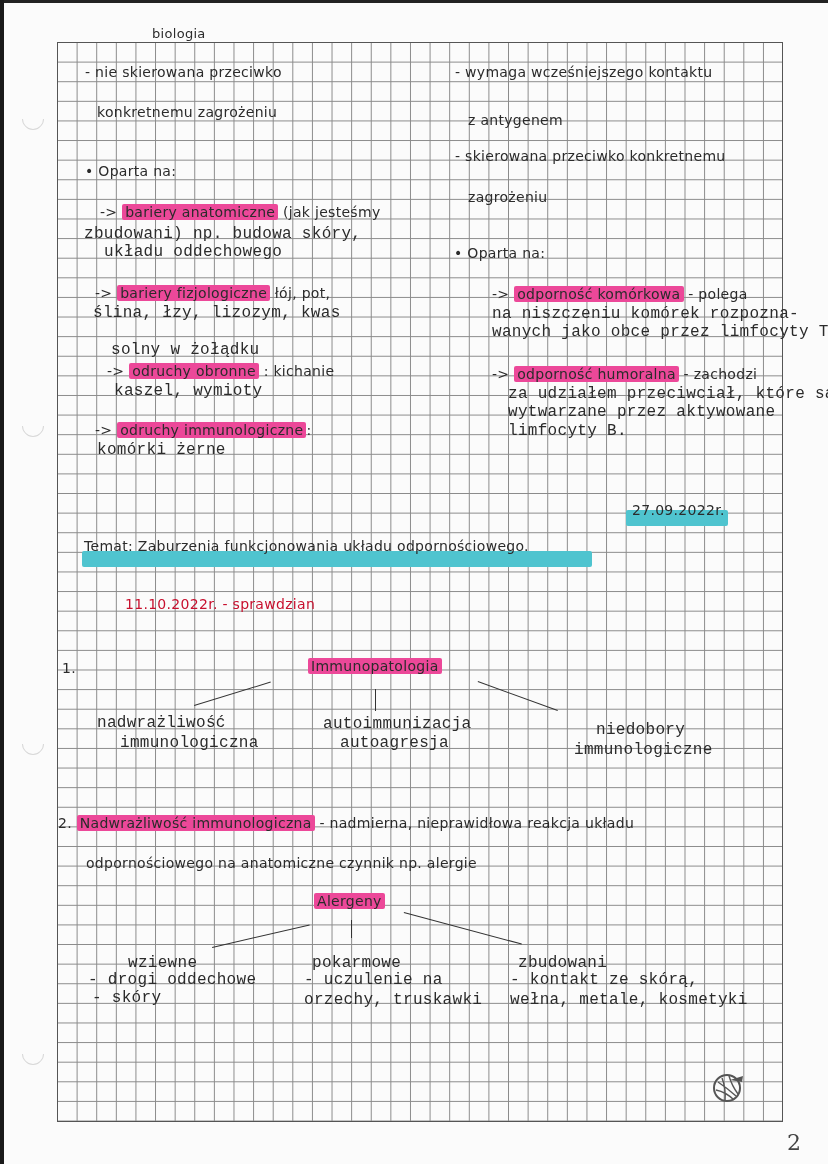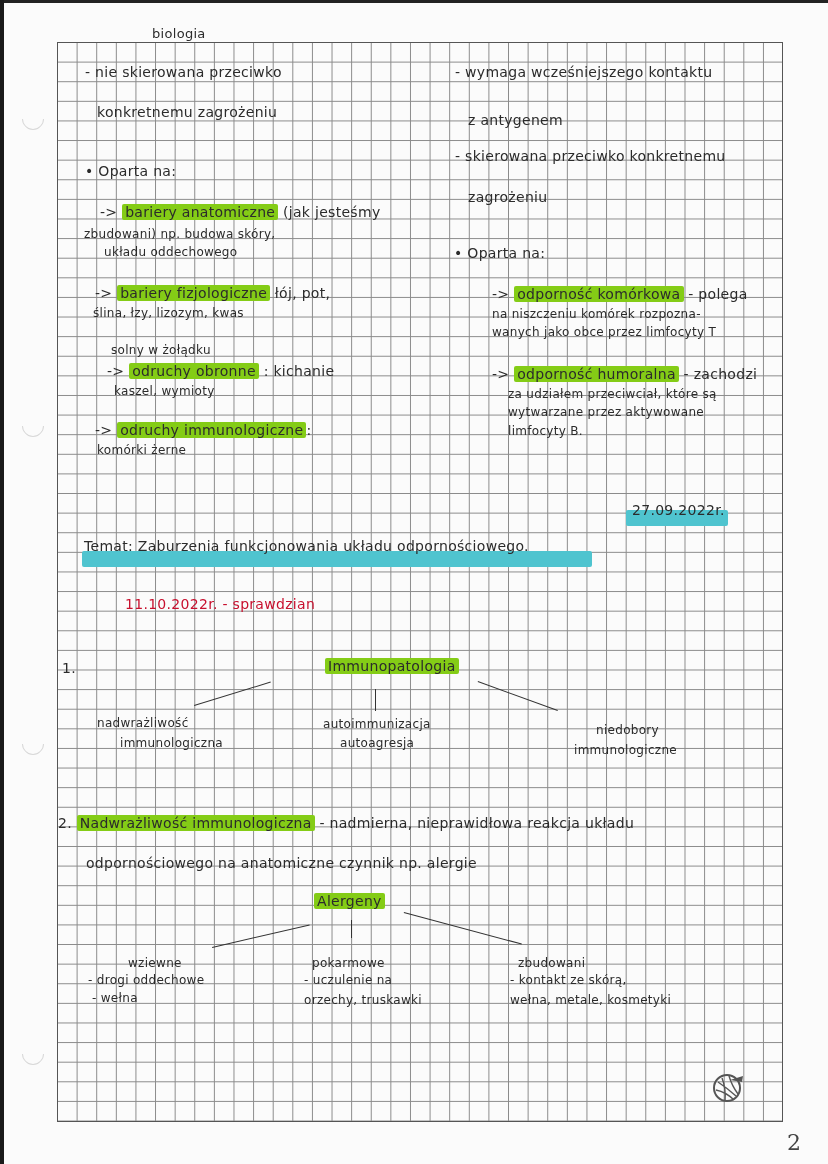--- a/index.html
+++ b/index.html
@@ -9,24 +9,24 @@
   .page-top{position:absolute;left:0;top:0;width:828px;height:3px;background:#222;}
   .grid{position:absolute;left:57px;top:42px;width:726px;height:1080px;
     border:1.5px solid #555;box-sizing:border-box;
     background-image:
       linear-gradient(to right,#8a8a8a 1px,transparent 1px),
       linear-gradient(to bottom,#8a8a8a 1px,transparent 1px);
     background-size:19.62px 19.62px;background-position:-1px -1px;}
   .hole{position:absolute;left:22px;width:20px;height:20px;border-radius:50%;
     border:1.5px solid #d8d8d8;border-left-color:transparent;border-top-color:transparent;transform:rotate(45deg);}
   .t{position:absolute;font-size:14px;line-height:16px;white-space:nowrap;color:#2b2b2b;letter-spacing:0.3px;}
-  .hl{background:#84cc16;padding:0 3px;border-radius:2px;}
+  .hl{background:#ec4899;padding:0 3px;border-radius:2px;}
   .hl-bar{position:absolute;background:#4fc4cf;border-radius:2px;}
   .red{color:#c8102e;text-align:right;}
-  .sm{font-size:12px;}
+  .sm{font-size:16px;font-family:Liberation Mono, monospace;}
   .line{position:absolute;height:1.4px;background:#333;transform-origin:0 0;}
   .logo{position:absolute;left:712px;top:1070px;width:34px;height:34px;}
   .pgnum{position:absolute;left:787px;top:1130px;font-family:"DejaVu Serif",serif;font-size:22px;color:#444;}
 </style>
 </head>
 <body>
 
 <div class="page-top"></div>
 <div class="page-edge"></div>
 
@@ -95,21 +95,21 @@
 <div class="t sm" style="left:508px;top:404px">wytwarzane przez aktywowane</div>
 <div class="t sm" style="left:508px;top:423px">limfocyty B.</div>
 
 <div class="hl-bar" style="left:626px;top:510px;width:102px;height:16px;"></div>
 <div class="t" style="left:632px;top:502px">27.09.2022r.</div>
 <div class="hl-bar" style="left:82px;top:551px;width:510px;height:16px;"></div>
 <div class="t" style="left:84px;top:538px">Temat: Zaburzenia funkcjonowania układu odpornościowego.</div>
 <div class="t red" style="left:125px;top:596px">11.10.2022r. - sprawdzian</div>
 
 <div class="t" style="left:62px;top:660px">1.</div>
-<div class="t" style="left:293px;top:658px;padding-left:32px;"><span class="hl">Immunopatologia</span></div>
+<div class="t" style="left:276px;top:658px;padding-left:32px;"><span class="hl">Immunopatologia</span></div>
 <div class="line" style="left:194px;top:705px;width:80px;transform:rotate(-17deg);"></div>
 <div class="line" style="left:376px;top:689px;width:22px;transform:rotate(90deg);"></div>
 <div class="line" style="left:478px;top:681px;width:85px;transform:rotate(20deg);"></div>
 <div class="t sm" style="left:97px;top:715px">nadwrażliwość</div>
 <div class="t sm" style="left:120px;top:735px">immunologiczna</div>
 <div class="t sm" style="left:323px;top:716px">autoimmunizacja</div>
 <div class="t sm" style="left:340px;top:735px">autoagresja</div>
 <div class="t sm" style="left:596px;top:722px">niedobory</div>
 <div class="t sm" style="left:574px;top:742px">immunologiczne</div>
 
@@ -120,21 +120,21 @@
 </div>
 <div class="t" style="left:86px;top:855px">odpornościowego na anatomiczne czynnik np. alergie</div>
 
 <div class="t" style="left:314px;top:893px"><span class="hl">Alergeny</span></div>
 <div class="line" style="left:212px;top:947px;width:100px;transform:rotate(-13deg);"></div>
 <div class="line" style="left:352px;top:920px;width:18px;transform:rotate(90deg);"></div>
 <div class="line" style="left:404px;top:912px;width:122px;transform:rotate(15deg);"></div>
 
 <div class="t sm" style="left:128px;top:955px">wziewne</div>
 <div class="t sm" style="left:88px;top:972px">- drogi oddechowe</div>
-<div class="t sm" style="left:92px;top:990px">- wełna</div>
+<div class="t sm" style="left:92px;top:990px">- skóry</div>
 
 <div class="t sm" style="left:312px;top:955px">pokarmowe</div>
 <div class="t sm" style="left:304px;top:972px">- uczulenie na</div>
 <div class="t sm" style="left:304px;top:992px">orzechy, truskawki</div>
 
 <div class="t sm" style="left:518px;top:955px">zbudowani</div>
 <div class="t sm" style="left:510px;top:972px">- kontakt ze skórą,</div>
 <div class="t sm" style="left:510px;top:992px">wełna, metale, kosmetyki</div>
 
 <svg class="logo" viewBox="0 0 34 34">

